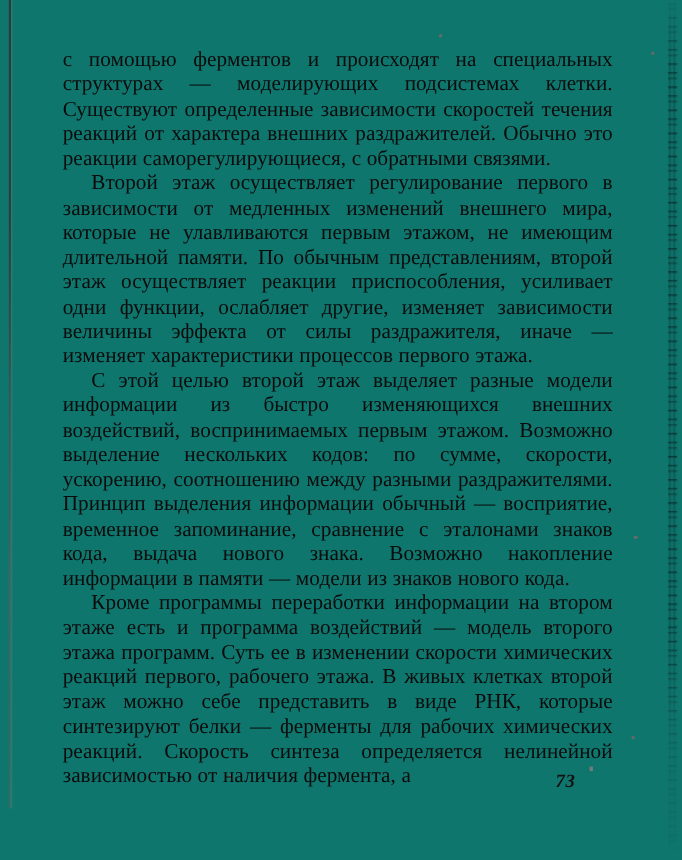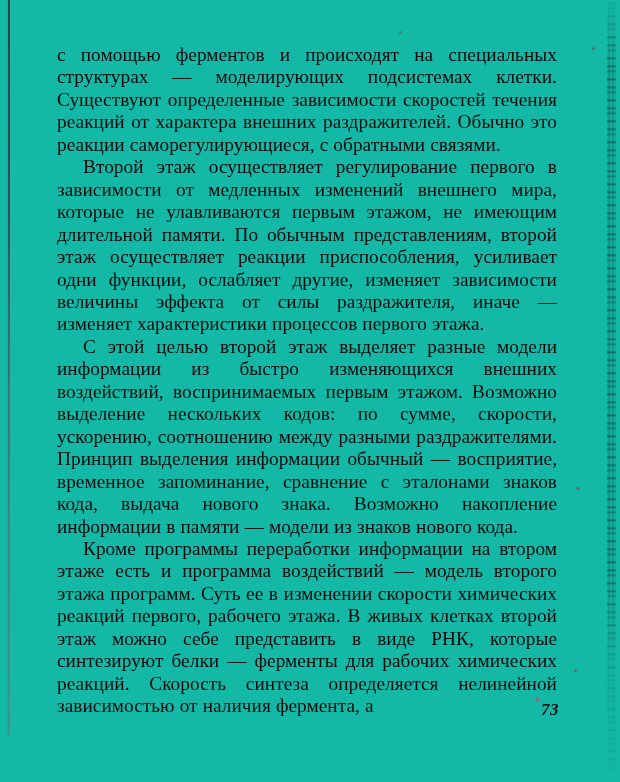--- a/index.html
+++ b/index.html
@@ -4,21 +4,21 @@
 <style>
   html, body {
     margin: 0;
     padding: 0;
     background: #ffffff;
   }
   #page {
     position: relative;
     width: 620px;
     height: 782px;
-    background: #14b8a6;
+    background: #0f766e;
     overflow: hidden;
     font-family: "Liberation Serif", "DejaVu Serif", serif;
   }
 
   
   .gutter-shadow {
     position: absolute;
     left: 7px;
     top: 0;
     width: 5px;
@@ -113,21 +113,20 @@
   .folio {
     position: absolute;
     left: 505px;
     top: 700px;
     font-family: "Liberation Serif", "DejaVu Serif", serif;
     font-style: italic;
     font-weight: bold;
     font-size: 17px;
     color: #111111;
     letter-spacing: 0.5px;
-    margin-left: 36px;
   }
   .folio-speck {
     position: absolute;
     left: 536px;
     top: 697px;
     width: 3px;
     height: 4px;
     background: #7a7a7a;
   }
 </style>

